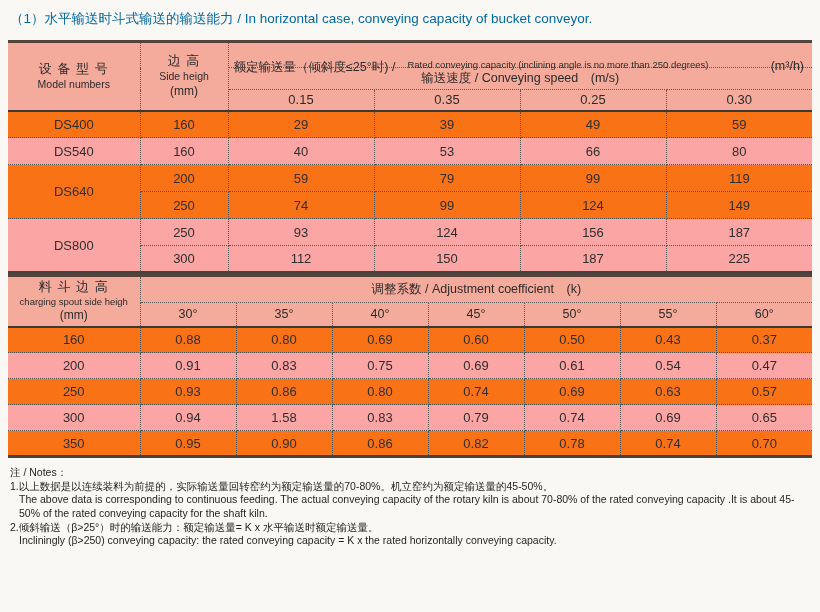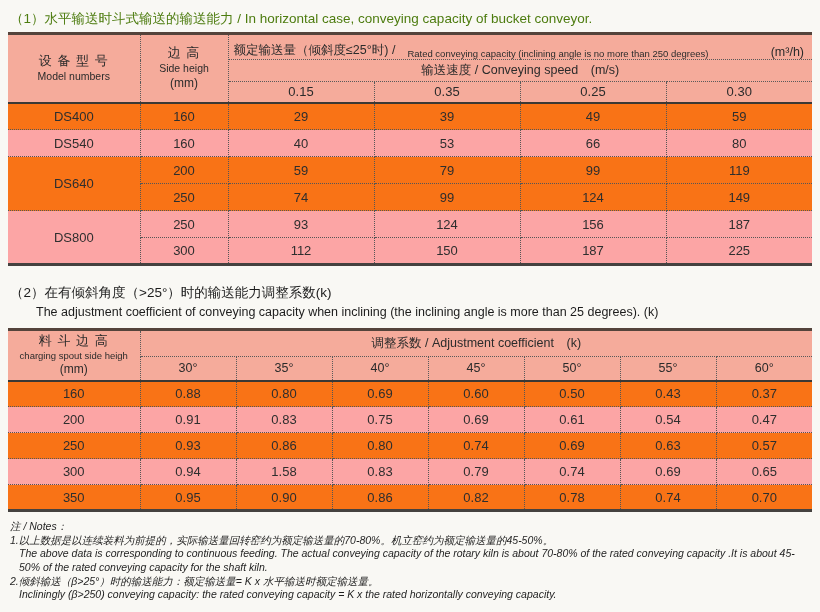--- a/index.html
+++ b/index.html
@@ -6,21 +6,21 @@
   html, body { margin: 0; padding: 0; }
   body {
     width: 820px; height: 612px;
     background: #f9f8f4;
     font-family: "Liberation Sans", "DejaVu Sans", sans-serif;
     color: #2b2b2b;
     overflow: hidden;
   }
   .page { padding: 6px 8px 0 8px; }
 
-  .sec-title { font-size: 13.5px; color: #4d7c0f; padding: 4px 2px 4px 2px; }
+  .sec-title { font-size: 13.5px; color: #0369a1; padding: 4px 2px 12px 2px; }
 
   table.tbl {
     width: 804px;
     border-collapse: collapse;
     table-layout: fixed;
     border-top: 3px solid #54433b;
     border-bottom: 3px solid #454240;
   }
   .tbl thead { border-bottom: 2px solid #3b3835; }
   .tbl th {
@@ -52,36 +52,36 @@
   .t2 col.c-spout { width: 132px; }
   .t2 col.c-ang   { width: 96px; }
   .t2 td { height: 26px; }
 
   .hstack { display: flex; flex-direction: column; align-items: center; justify-content: center; line-height: 1.3; }
   .zh-lg { font-size: 13px; letter-spacing: 1px; }
   .en-sm { font-size: 10.5px; letter-spacing: 0; }
   .en-xs { font-size: 9.5px; }
   .unit  { font-size: 12px; }
 
-  .cap-row { display: flex; align-items: flex-end; height: 24px; padding: 9px 8px 0 5px; }
+  .cap-row { display: flex; align-items: flex-start; height: 24px; padding: 16px 8px 0 5px; }
   .cap-zh   { font-size: 12.5px; white-space: nowrap; }
   .cap-en   { font-size: 9.5px; margin-left: 12px; flex: 1; text-align: left; white-space: nowrap; overflow: hidden; }
   .cap-unit { font-size: 12.5px; margin-left: 4px; }
 
   .speed-cell { height: 22px; font-size: 12.5px; text-align: center; }
   .num-cell   { height: 21px; font-size: 13px; text-align: center; }
 
   .coef-cell { height: 27px; font-size: 12.5px; text-align: center; }
   .ang-cell  { height: 24px; font-size: 12.5px; text-align: center; margin-top: 10px; }
 
   .sec2 { margin: 18px 2px 9px 2px; }
   .sec2 .zh2 { font-size: 13.5px; color: #1c1c1c; }
   .sec2 .en2 { font-size: 12.5px; color: #1c1c1c; margin-left: 26px; margin-top: 3px; }
 
-  .notes { margin: 8px 2px 14px 2px; font-size: 10.5px; line-height: 1.3; color: #1f1f1f; font-style: italic; }
+  .notes { margin: 8px 2px 14px 2px; font-size: 10.5px; line-height: 1.3; color: #1f1f1f; }
   .note-en { margin-left: 9px; max-width: 788px; }
 </style>
 </head>
 <body>
 
 <div class="page">
 
   <div class="sec-title">（1）水平输送时斗式输送的输送能力 / In horizontal case, conveying capacity of bucket conveyor.</div>
 
   <table class="tbl t1">
@@ -169,24 +169,20 @@
       <tr class="white">
         <td>300</td>
         <td>112</td>
         <td>150</td>
         <td>187</td>
         <td>225</td>
       </tr>
     </tbody>
   </table>
 
-  <div class="sec2">
-    <div class="zh2">（2）在有倾斜角度（&gt;25°）时的输送能力调整系数(k)</div>
-    <div class="en2">The adjustment coefficient of conveying capacity when inclining (the inclining angle is more than 25 degrees).  (k)</div>
-  </div>
 
   <table class="tbl t2">
     <colgroup>
       <col class="c-spout">
       <col class="c-ang">
         <col class="c-ang">
         <col class="c-ang">
         <col class="c-ang">
         <col class="c-ang">
         <col class="c-ang">

